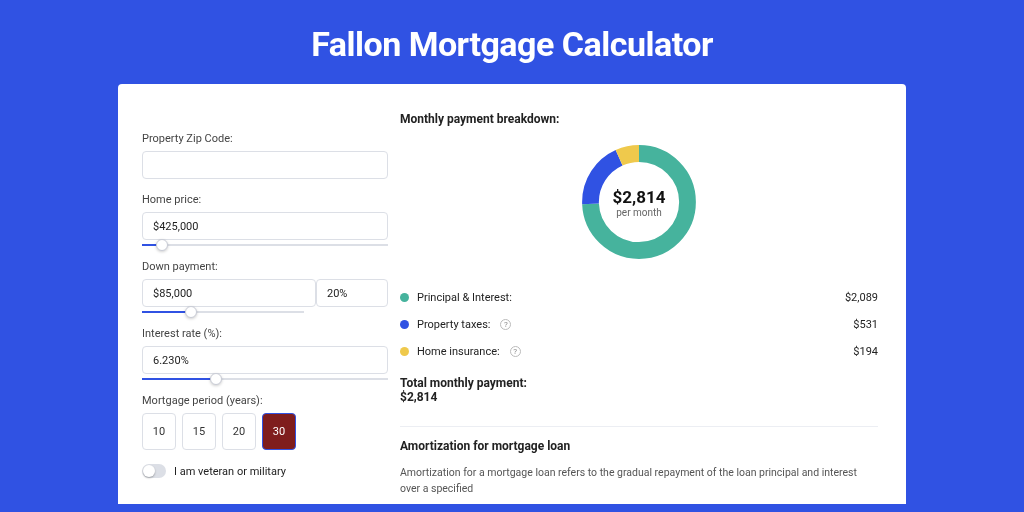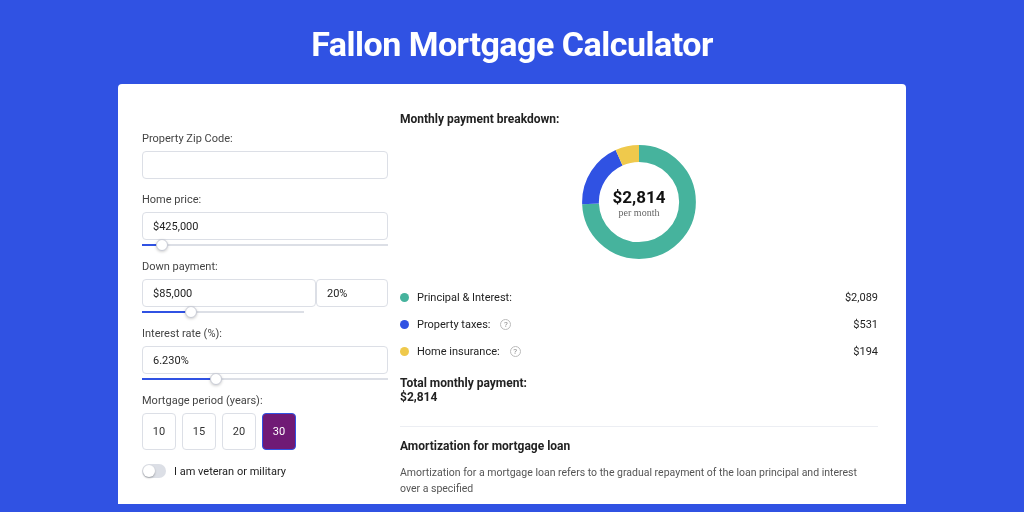--- a/index.html
+++ b/index.html
@@ -12,31 +12,31 @@
   .textbox { width: 100%; height: 28px; border: 1px solid #dcdfe6; border-radius: 4px; padding: 0 10px; font-size: 11px; color: #222; background: #fff; }
   .field-group { margin-bottom: 14px; }
   .slider-track { position: relative; height: 2px; background: #dcdfe6; margin-top: 4px; }
   .slider-fill { position: absolute; left: 0; top: 0; height: 2px; background: #3052e3; }
   .slider-thumb { position: absolute; top: -5px; width: 12px; height: 12px; border-radius: 50%; background: #fff; border: 1px solid #c9ccd6; box-shadow: 0 1px 3px rgba(0,0,0,0.2); transform: translateX(-50%); }
   .dp-row { display: flex; }
   .dp-amt { flex: 1; }
   .dp-pct { width: 72px; }
   .period-row { display: flex; gap: 6px; }
   .period-pill { width: 34px; height: 37px; display: flex; align-items: center; justify-content: center; border: 1px solid #dcdfe6; border-radius: 4px; font-size: 11px; color: #333; background: #fff; cursor: pointer; }
-  .period-pill.active { background: #701a75; color: #fff; border-color: #3052e3; }
+  .period-pill.active { background: #7f1d1d; color: #fff; border-color: #3052e3; }
   .toggle-row { display: flex; align-items: center; gap: 8px; margin-top: 14px; }
   .toggle { width: 24px; height: 14px; background: #dcdfe6; border-radius: 8px; position: relative; cursor: pointer; }
   .toggle-knob { position: absolute; left: 1px; top: 1px; width: 12px; height: 12px; background: #fff; border-radius: 50%; box-shadow: 0 1px 2px rgba(0,0,0,0.3); }
   .section-title { font-weight: 700; font-size: 12px; margin-bottom: 12px; }
   .donut-wrap { display: flex; justify-content: center; margin-bottom: 18px; }
   .donut { position: relative; width: 128px; height: 128px; }
   .donut svg { width: 128px; height: 128px; transform: rotate(-90deg); }
   .donut-center { position: absolute; inset: 0; display: flex; flex-direction: column; align-items: center; justify-content: center; }
   .donut-amount { font-size: 17px; font-weight: 700; color: #111; }
-  .donut-sub { font-size: 10px; color: #666; font-family: Liberation Serif, serif; }
+  .donut-sub { font-size: 10px; color: #666; }
   .legend-row { display: flex; align-items: center; justify-content: space-between; padding: 7px 0; }
   .legend-left { display: flex; align-items: center; gap: 8px; }
   .dot { width: 9px; height: 9px; border-radius: 50%; }
   .help { width: 11px; height: 11px; border: 1px solid #bbb; border-radius: 50%; font-size: 8px; color: #888; display: inline-flex; align-items: center; justify-content: center; margin-left: 2px; }
   .legend-val { font-size: 11px; color: #222; }
   .total-row { display: flex; justify-content: center; padding: 8px 0; border-top: 1px solid transparent; margin-top: 2px; flex-direction: column; }
   .total-row span { font-weight: 700; font-size: 12px; }
   .divider { height: 1px; background: #eceef3; margin: 14px 0 12px; }
   .amort-body { font-size: 10.5px; color: #555; line-height: 1.5; }
 </style>

